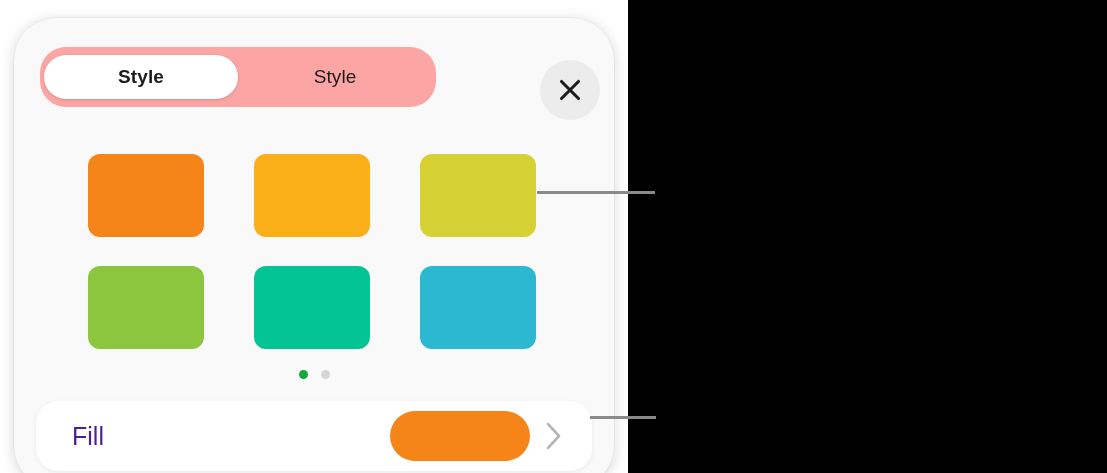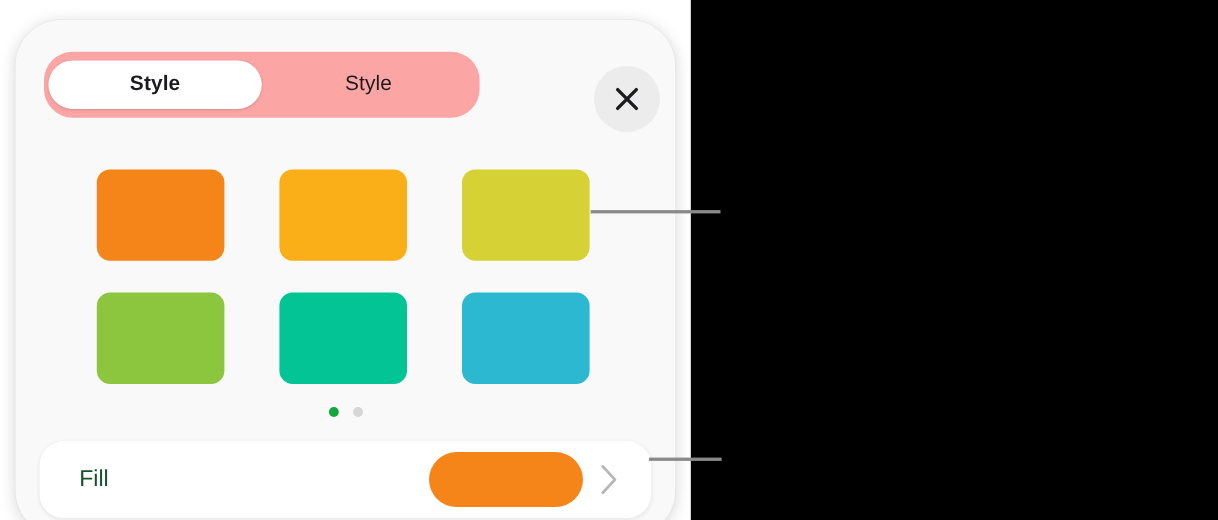--- a/index.html
+++ b/index.html
@@ -152,22 +152,22 @@
     background: #ffffff;
     border-radius: 22px;
     box-shadow: 0 1px 4px rgba(0,0,0,0.07);
     display: flex;
     align-items: center;
     padding: 0 22px 0 36px;
     box-sizing: border-box;
   }
 
   .fill-label {
-    font-size: 21px;
-    color: #14532d;
+    font-size: 25px;
+    color: #4c1d95;
     flex: 0 0 auto;
   }
 
   .fill-spacer { flex: 1 1 auto; }
 
   .fill-swatch {
     width: 140px;
     height: 50px;
     border-radius: 25px;
     flex: 0 0 auto;

